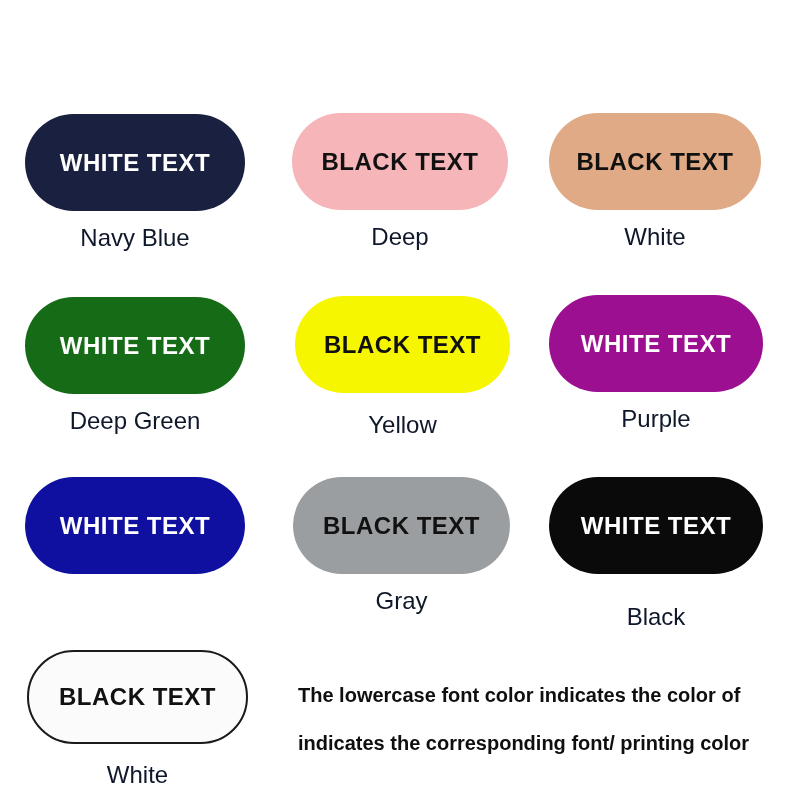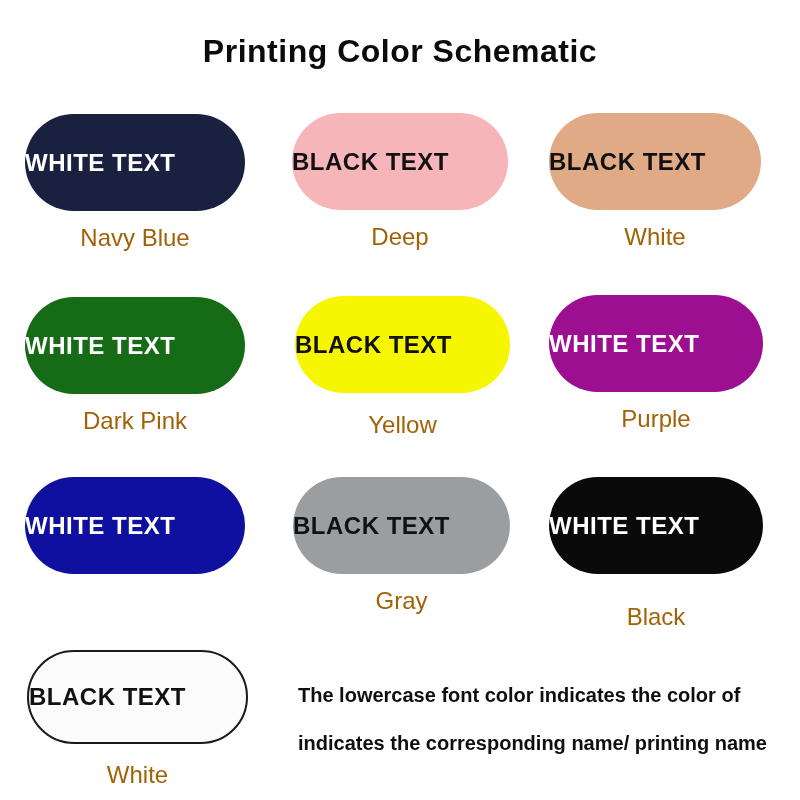--- a/index.html
+++ b/index.html
@@ -31,54 +31,53 @@
     display: flex;
     flex-direction: column;
     align-items: center;
   }
   .pill {
     width: 100%;
     height: 97px;
     border-radius: 60px;
     display: flex;
     align-items: center;
-    justify-content: flex-start;
+    justify-content: center;
     box-sizing: border-box;
   }
   .pill-text {
     font-size: 24px;
     font-weight: 700;
     letter-spacing: 0.5px;
     white-space: nowrap;
   }
   .label {
     margin-top: 13px;
     font-size: 24px;
     font-weight: 400;
-    color: #a16207;
+    color: #0f172a;
     text-align: right;
     white-space: nowrap;
   }
   .note {
     position: absolute;
     left: 298px;
     top: 659px;
     color: #0f0f0f;
     font-size: 20px;
     font-weight: 700;
     line-height: 22.5px;
   }
   .note div { white-space: nowrap; margin-top: 25px; }
 </style>
 </head>
 <body>
 
 <div class="canvas">
 
-  <div class="title">Printing Color Schematic</div>
 
   <div class="cell" style="left:25px; top:114px; width:220px">
     <div class="pill" style="background-color: rgb(26, 33, 64);">
       <span class="pill-text" style="color: rgb(255, 255, 255);">WHITE TEXT</span>
     </div>
     <div class="label">Navy Blue</div>
   </div>
 
   <div class="cell" style="left:292px; top:113px; width:216px">
     <div class="pill" style="background-color: rgb(245, 181, 185);">
@@ -91,21 +90,21 @@
     <div class="pill" style="background-color: rgb(223, 170, 133);">
       <span class="pill-text" style="color: rgb(17, 17, 17);">BLACK TEXT</span>
     </div>
     <div class="label">White</div>
   </div>
 
   <div class="cell" style="left:25px; top:297px; width:220px">
     <div class="pill" style="background-color: rgb(22, 108, 22);">
       <span class="pill-text" style="color: rgb(255, 255, 255);">WHITE TEXT</span>
     </div>
-    <div class="label">Dark Pink</div>
+    <div class="label">Deep Green</div>
   </div>
 
   <div class="cell" style="left:295px; top:296px; width:215px">
     <div class="pill" style="background-color: rgb(246, 246, 0);">
       <span class="pill-text" style="color: rgb(17, 17, 17);">BLACK TEXT</span>
     </div>
     <div class="label" style="margin-top:18px">Yellow</div>
   </div>
 
   <div class="cell" style="left:549px; top:295px; width:214px">
@@ -137,16 +136,16 @@
 
   <div class="cell" style="left:27px; top:650px; width:221px">
     <div class="pill" style="height: 94px; background-color: rgb(251, 251, 251); border: 2px solid rgb(26, 26, 26);">
       <span class="pill-text" style="color: rgb(17, 17, 17);">BLACK TEXT</span>
     </div>
     <div class="label" style="margin-top:17px">White</div>
   </div>
 
   <div class="note">
     <div>The lowercase font color indicates the color of</div>
-    <div>indicates the corresponding name/ printing name</div>
+    <div>indicates the corresponding font/ printing color</div>
   </div>
 
 </div>
 
 </body></html>

